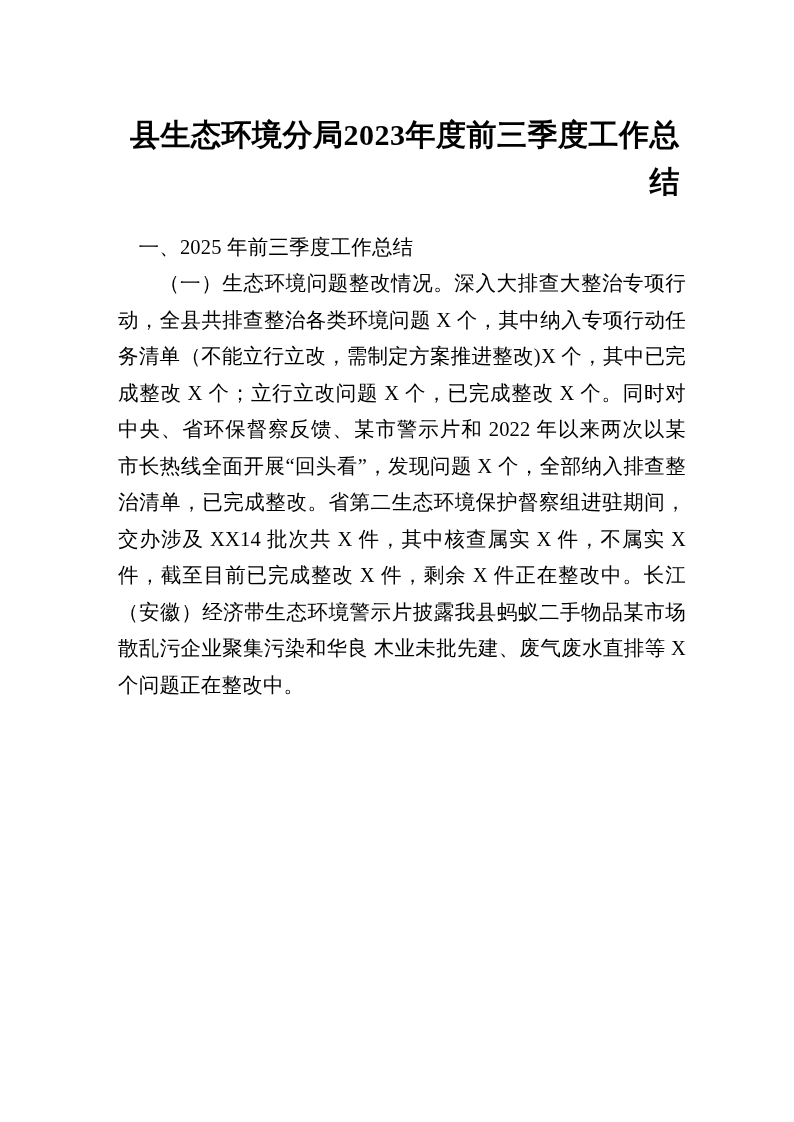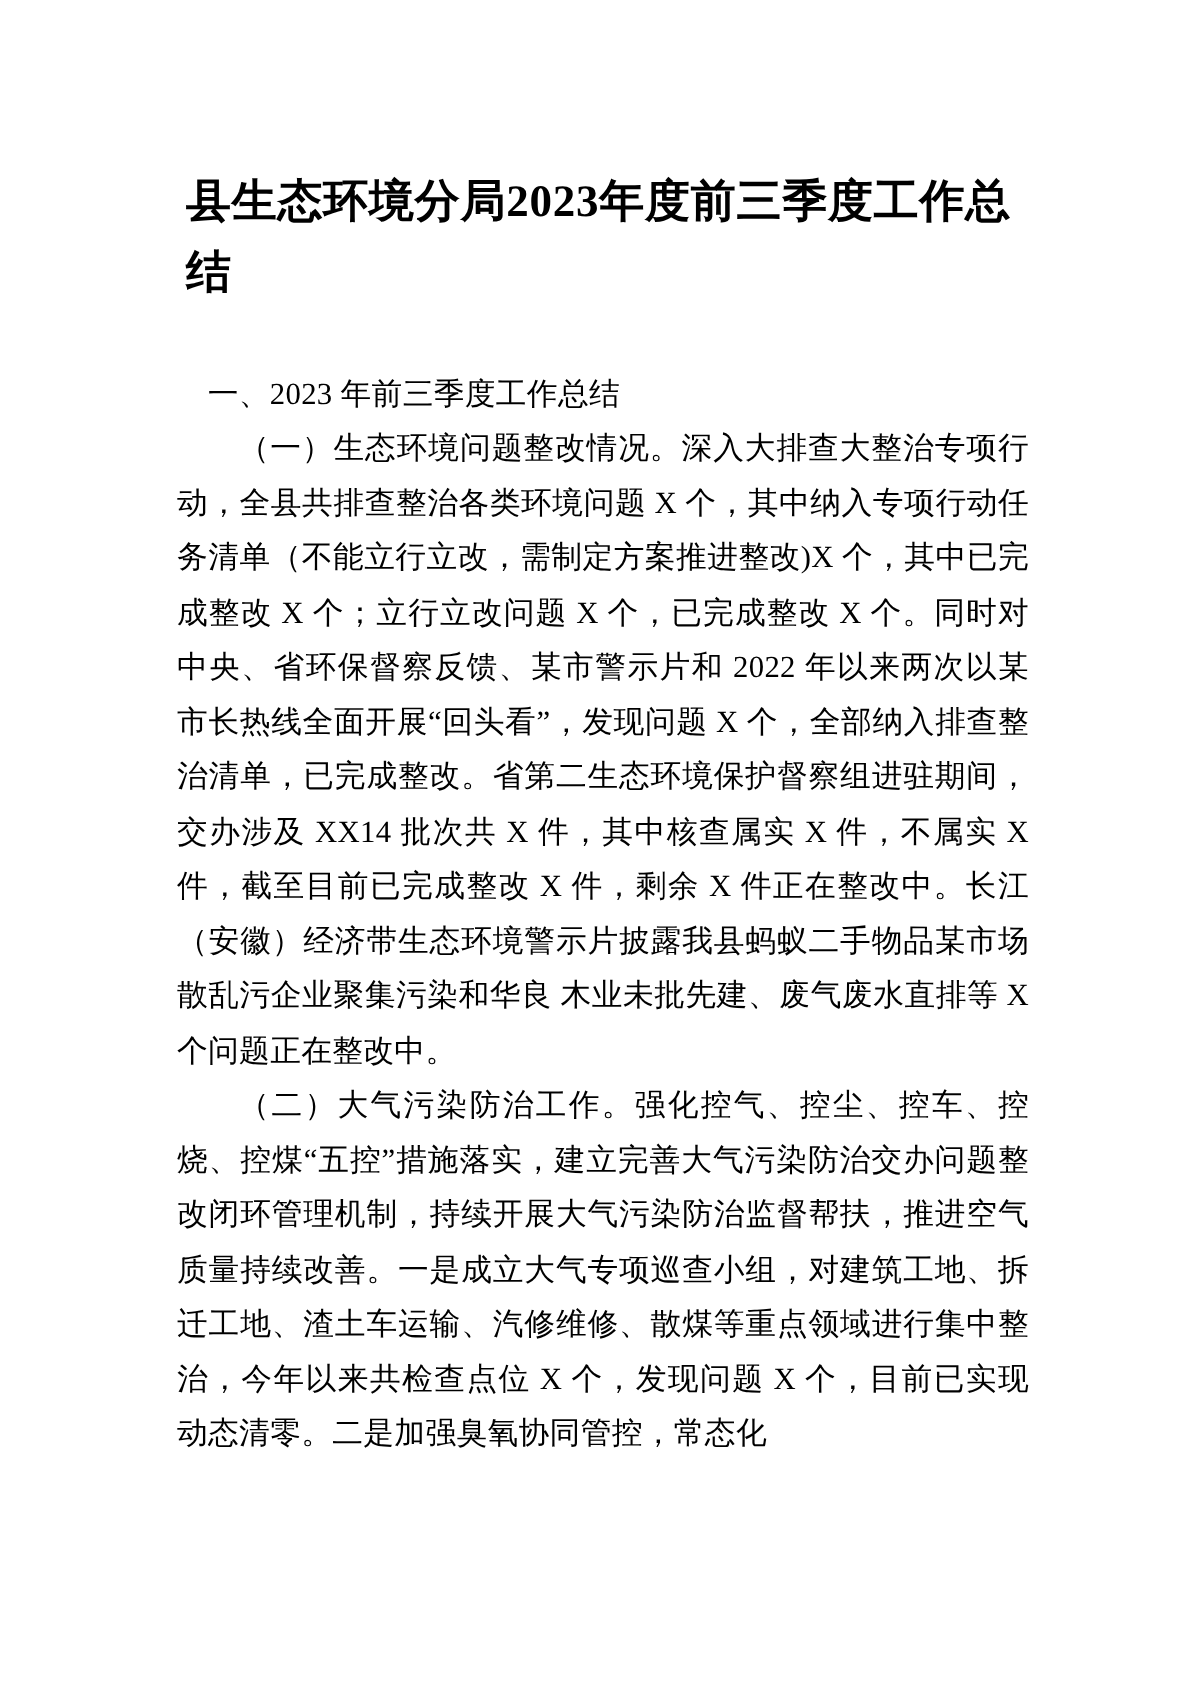--- a/index.html
+++ b/index.html
@@ -20,23 +20,23 @@
     height: 1122px;
     padding: 112px 108px 90px 118px;
     background: #ffffff;
     position: relative;
   }
   .doc-title {
     font-family: "Liberation Serif", "DejaVu Serif", serif;
     font-size: 30px;
     font-weight: 700;
     line-height: 1.55;
-    text-align: left;
+    text-align: right;
     letter-spacing: 0.5px;
-    margin: 0 0 40px 0;
+    margin: 0 0 24px 0;
     padding: 0 6px;
   }
   .body-text {
     font-size: 20.5px;
     line-height: 1.78;
     text-align: justify;
     text-justify: inter-ideograph;
     letter-spacing: 0.2px;
   }
   .body-text p {
@@ -52,18 +52,17 @@
   }
 </style>
 </head>
 <body>
 
 <div class="page">
 
   <h1 class="doc-title">县生态环境分局2023年度前三季度工作总结</h1>
 
   <div class="body-text">
-    <p class="indent-1">一、2023 年前三季度工作总结</p>
+    <p class="indent-1">一、2025 年前三季度工作总结</p>
     <p class="indent-2">（一）生态环境问题整改情况。深入大排查大整治专项行动，全县共排查整治各类环境问题 X 个，其中纳入专项行动任务清单（不能立行立改，需制定方案推进整改)X 个，其中已完成整改 X 个；立行立改问题 X 个，已完成整改 X 个。同时对中央、省环保督察反馈、某市警示片和 2022 年以来两次以某市长热线全面开展“回头看”，发现问题 X 个，全部纳入排查整治清单，已完成整改。省第二生态环境保护督察组进驻期间，交办涉及 XX14 批次共 X 件，其中核查属实 X 件，不属实 X 件，截至目前已完成整改 X 件，剩余 X 件正在整改中。长江（安徽）经济带生态环境警示片披露我县蚂蚁二手物品某市场散乱污企业聚集污染和华良 木业未批先建、废气废水直排等 X 个问题正在整改中。</p>
-    <p class="indent-2">（二）大气污染防治工作。强化控气、控尘、控车、控烧、控煤“五控”措施落实，建立完善大气污染防治交办问题整改闭环管理机制，持续开展大气污染防治监督帮扶，推进空气质量持续改善。一是成立大气专项巡查小组，对建筑工地、拆迁工地、渣土车运输、汽修维修、散煤等重点领域进行集中整治，今年以来共检查点位 X 个，发现问题 X 个，目前已实现动态清零。二是加强臭氧协同管控，常态化</p>
   </div>
 
 </div>
 
 </body></html>

